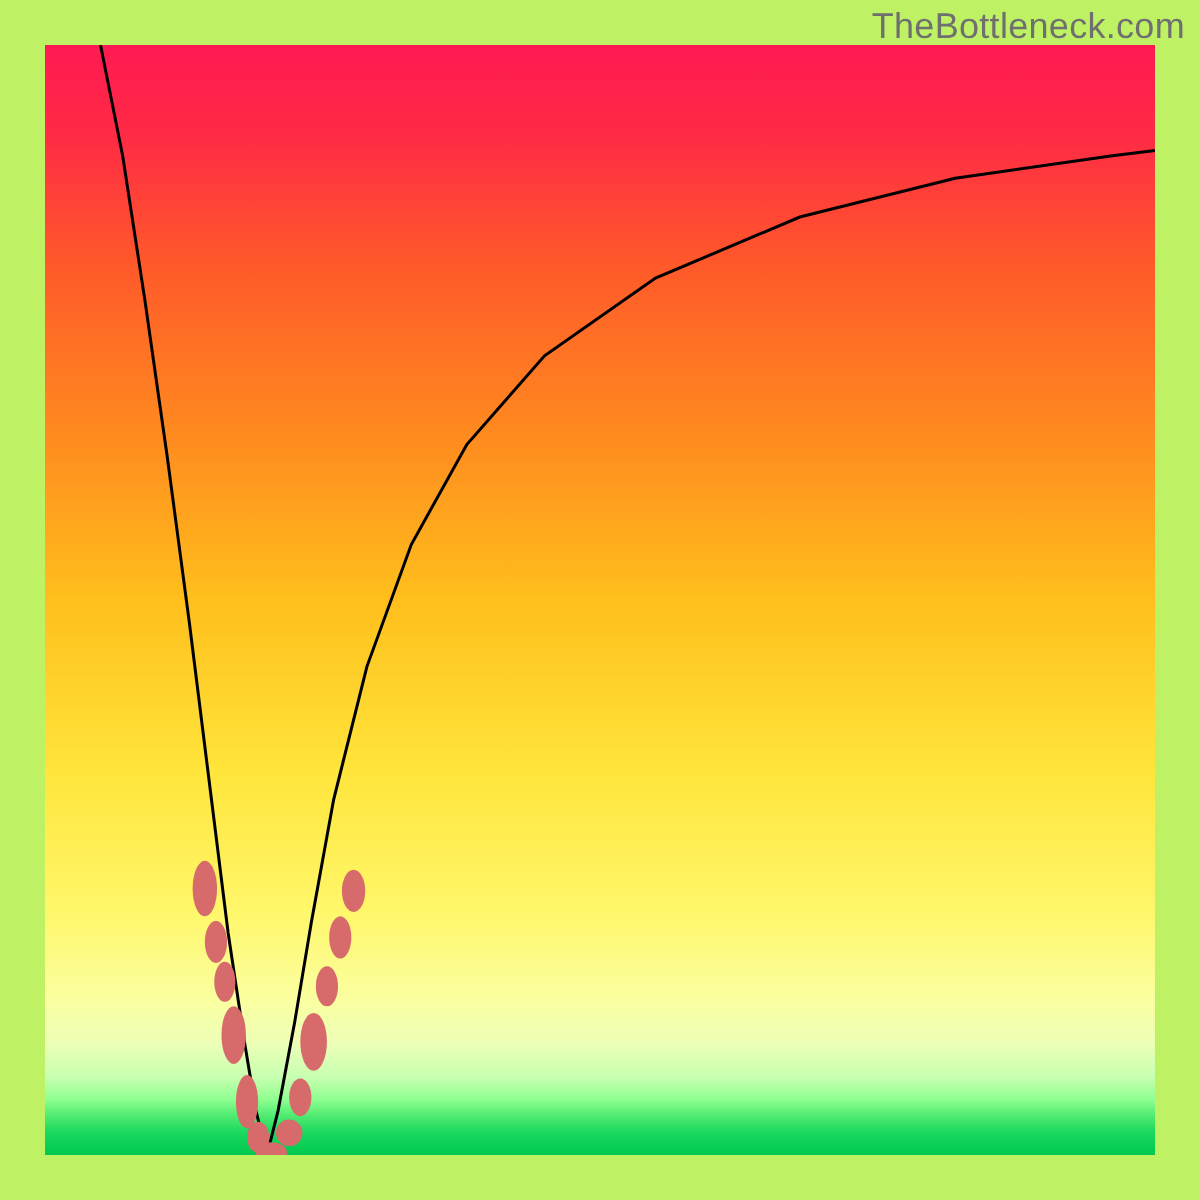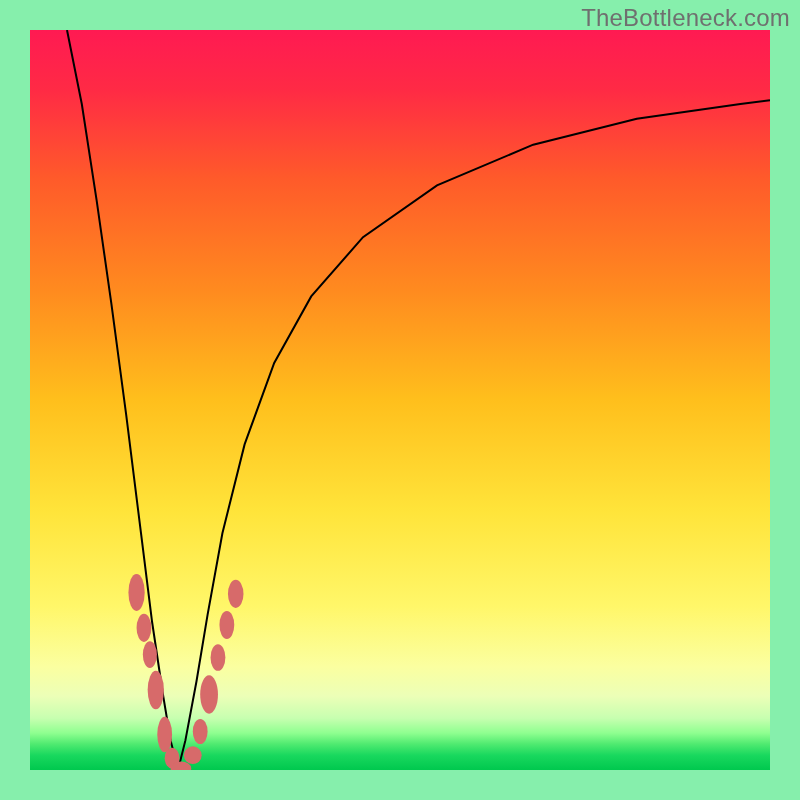--- a/index.html
+++ b/index.html
@@ -8,21 +8,21 @@
     width: 800px;
     height: 800px;
     overflow: hidden;
     background: #000;
     font-family: Arial, Helvetica, sans-serif;
   }
   .frame {
     position: absolute;
     left: 0; top: 0;
     width: 800px; height: 800px;
-    background: #86efac;
+    background: #bef264;
   }
   .plot-area {
     position: absolute;
     left: 30px;
     top: 30px;
     width: 740px;
     height: 740px;
     overflow: hidden;
   }
   .gradient {

